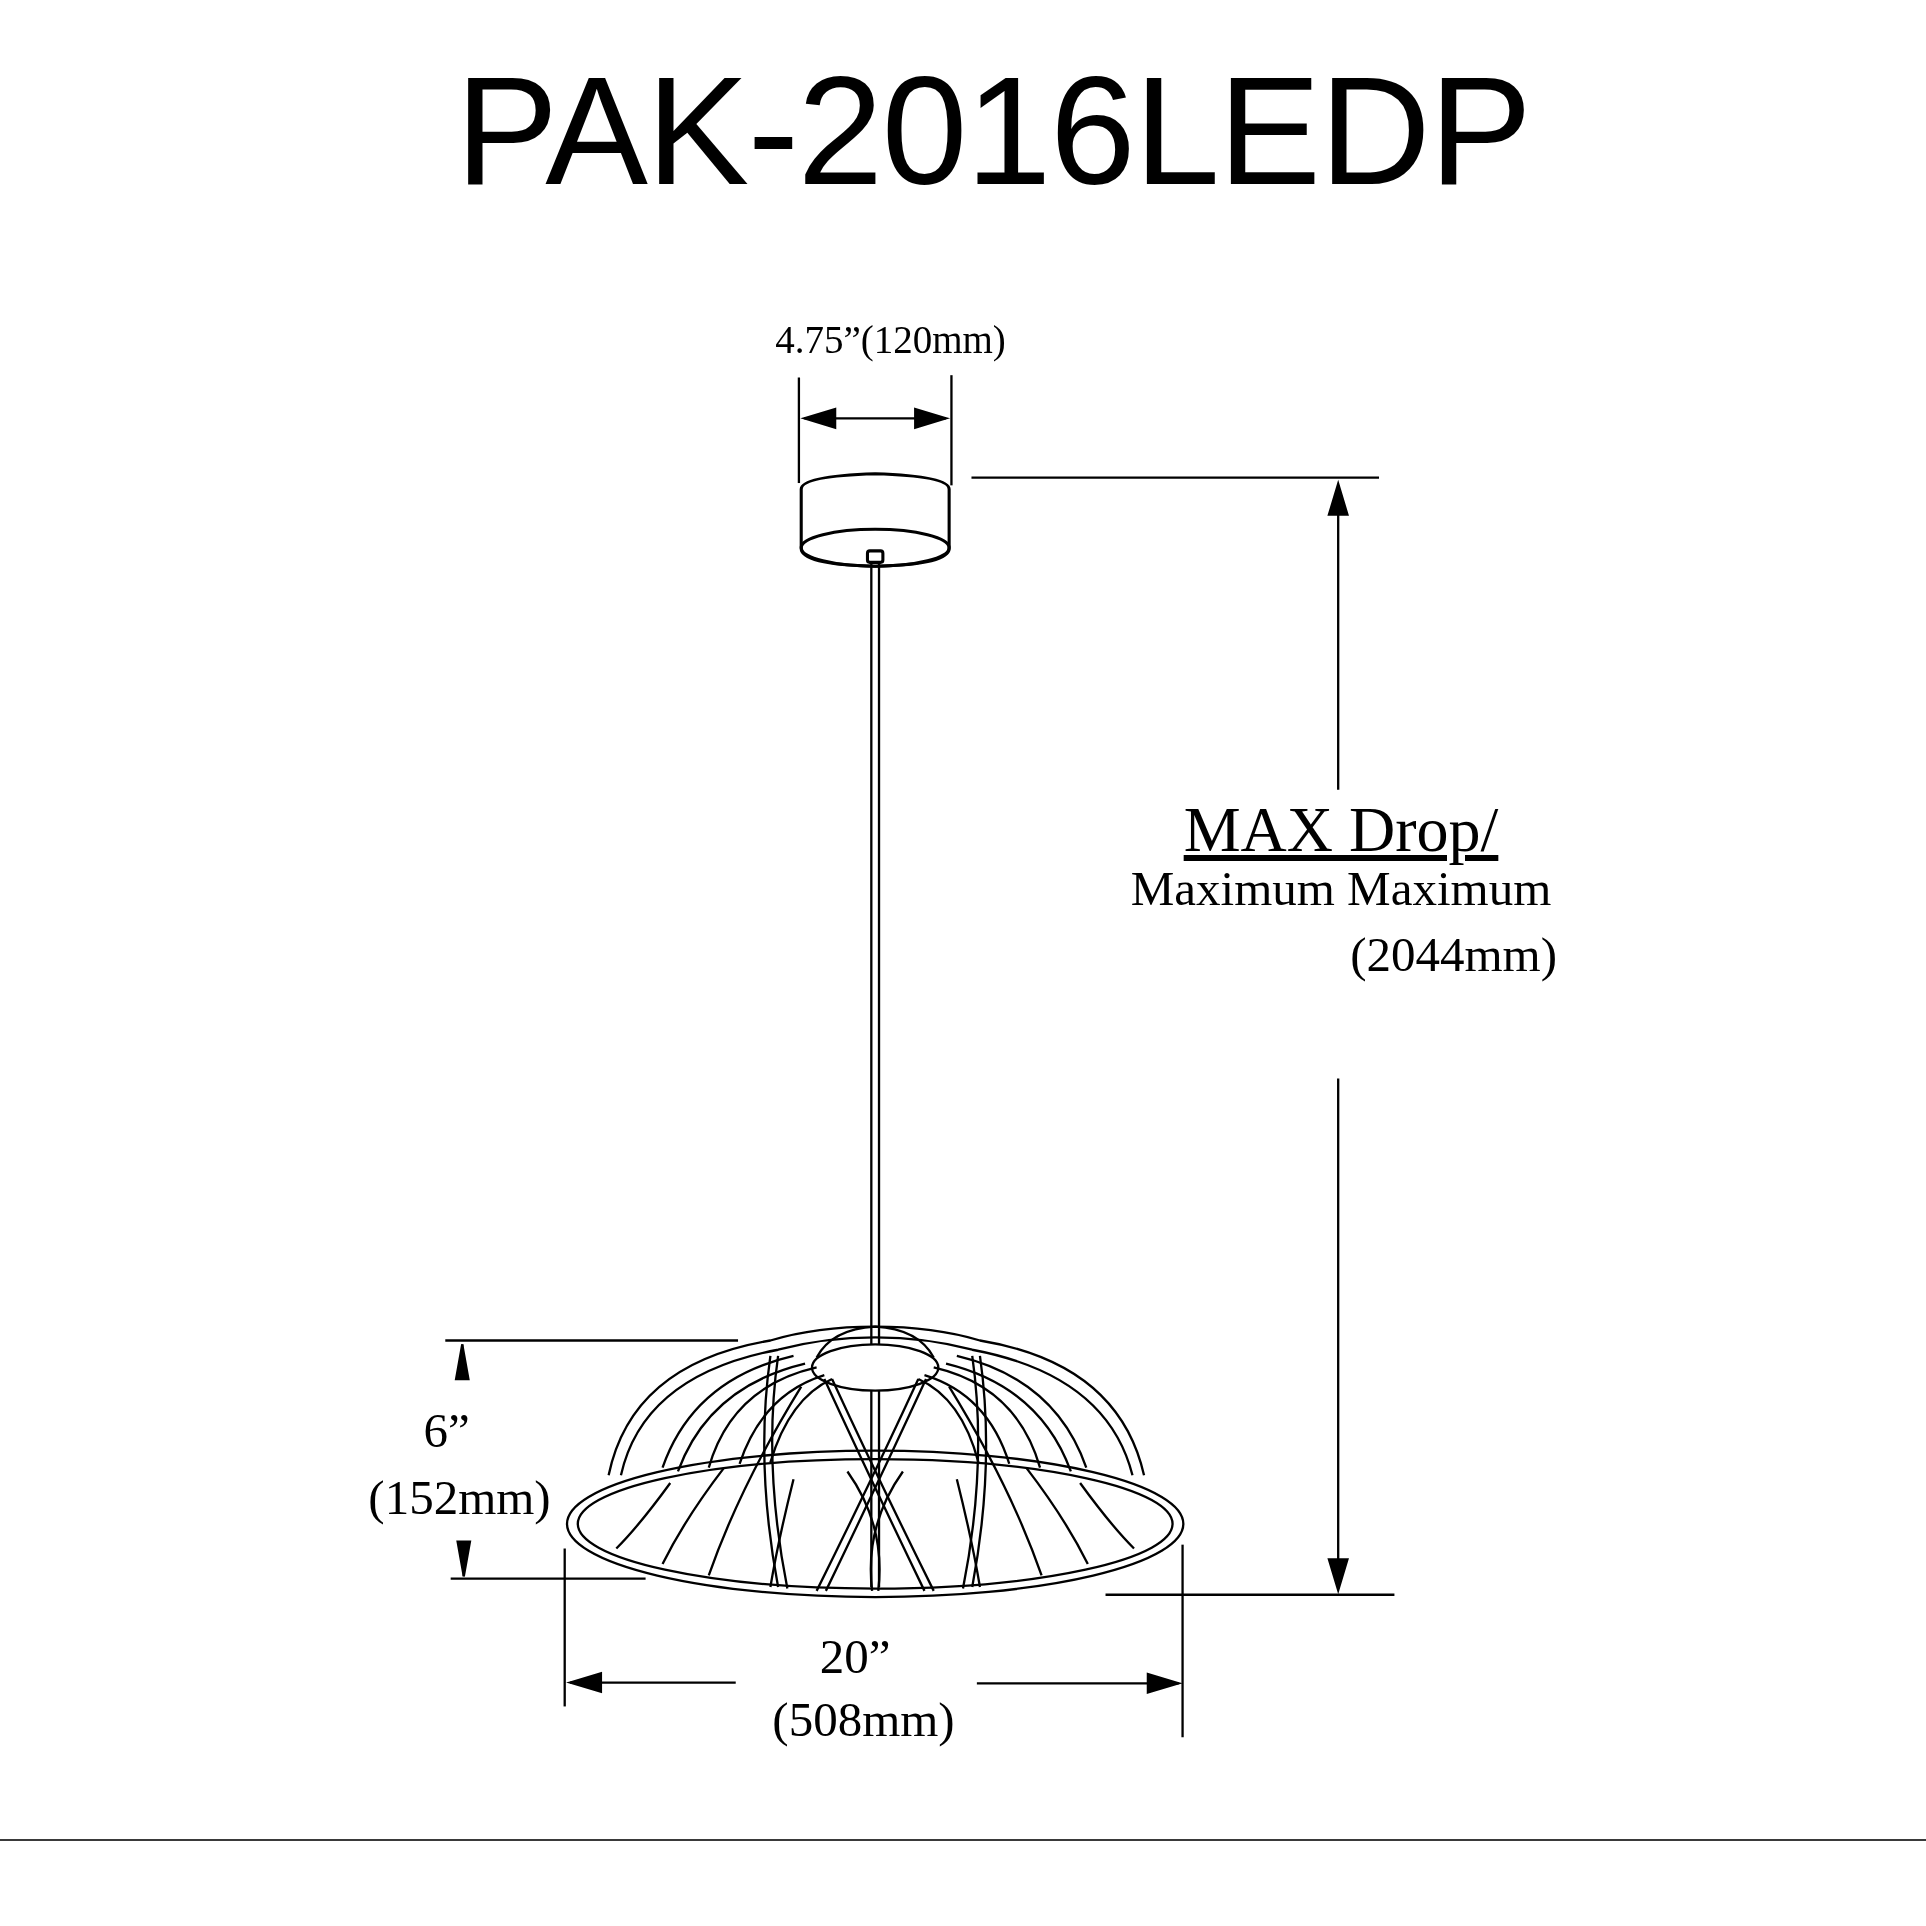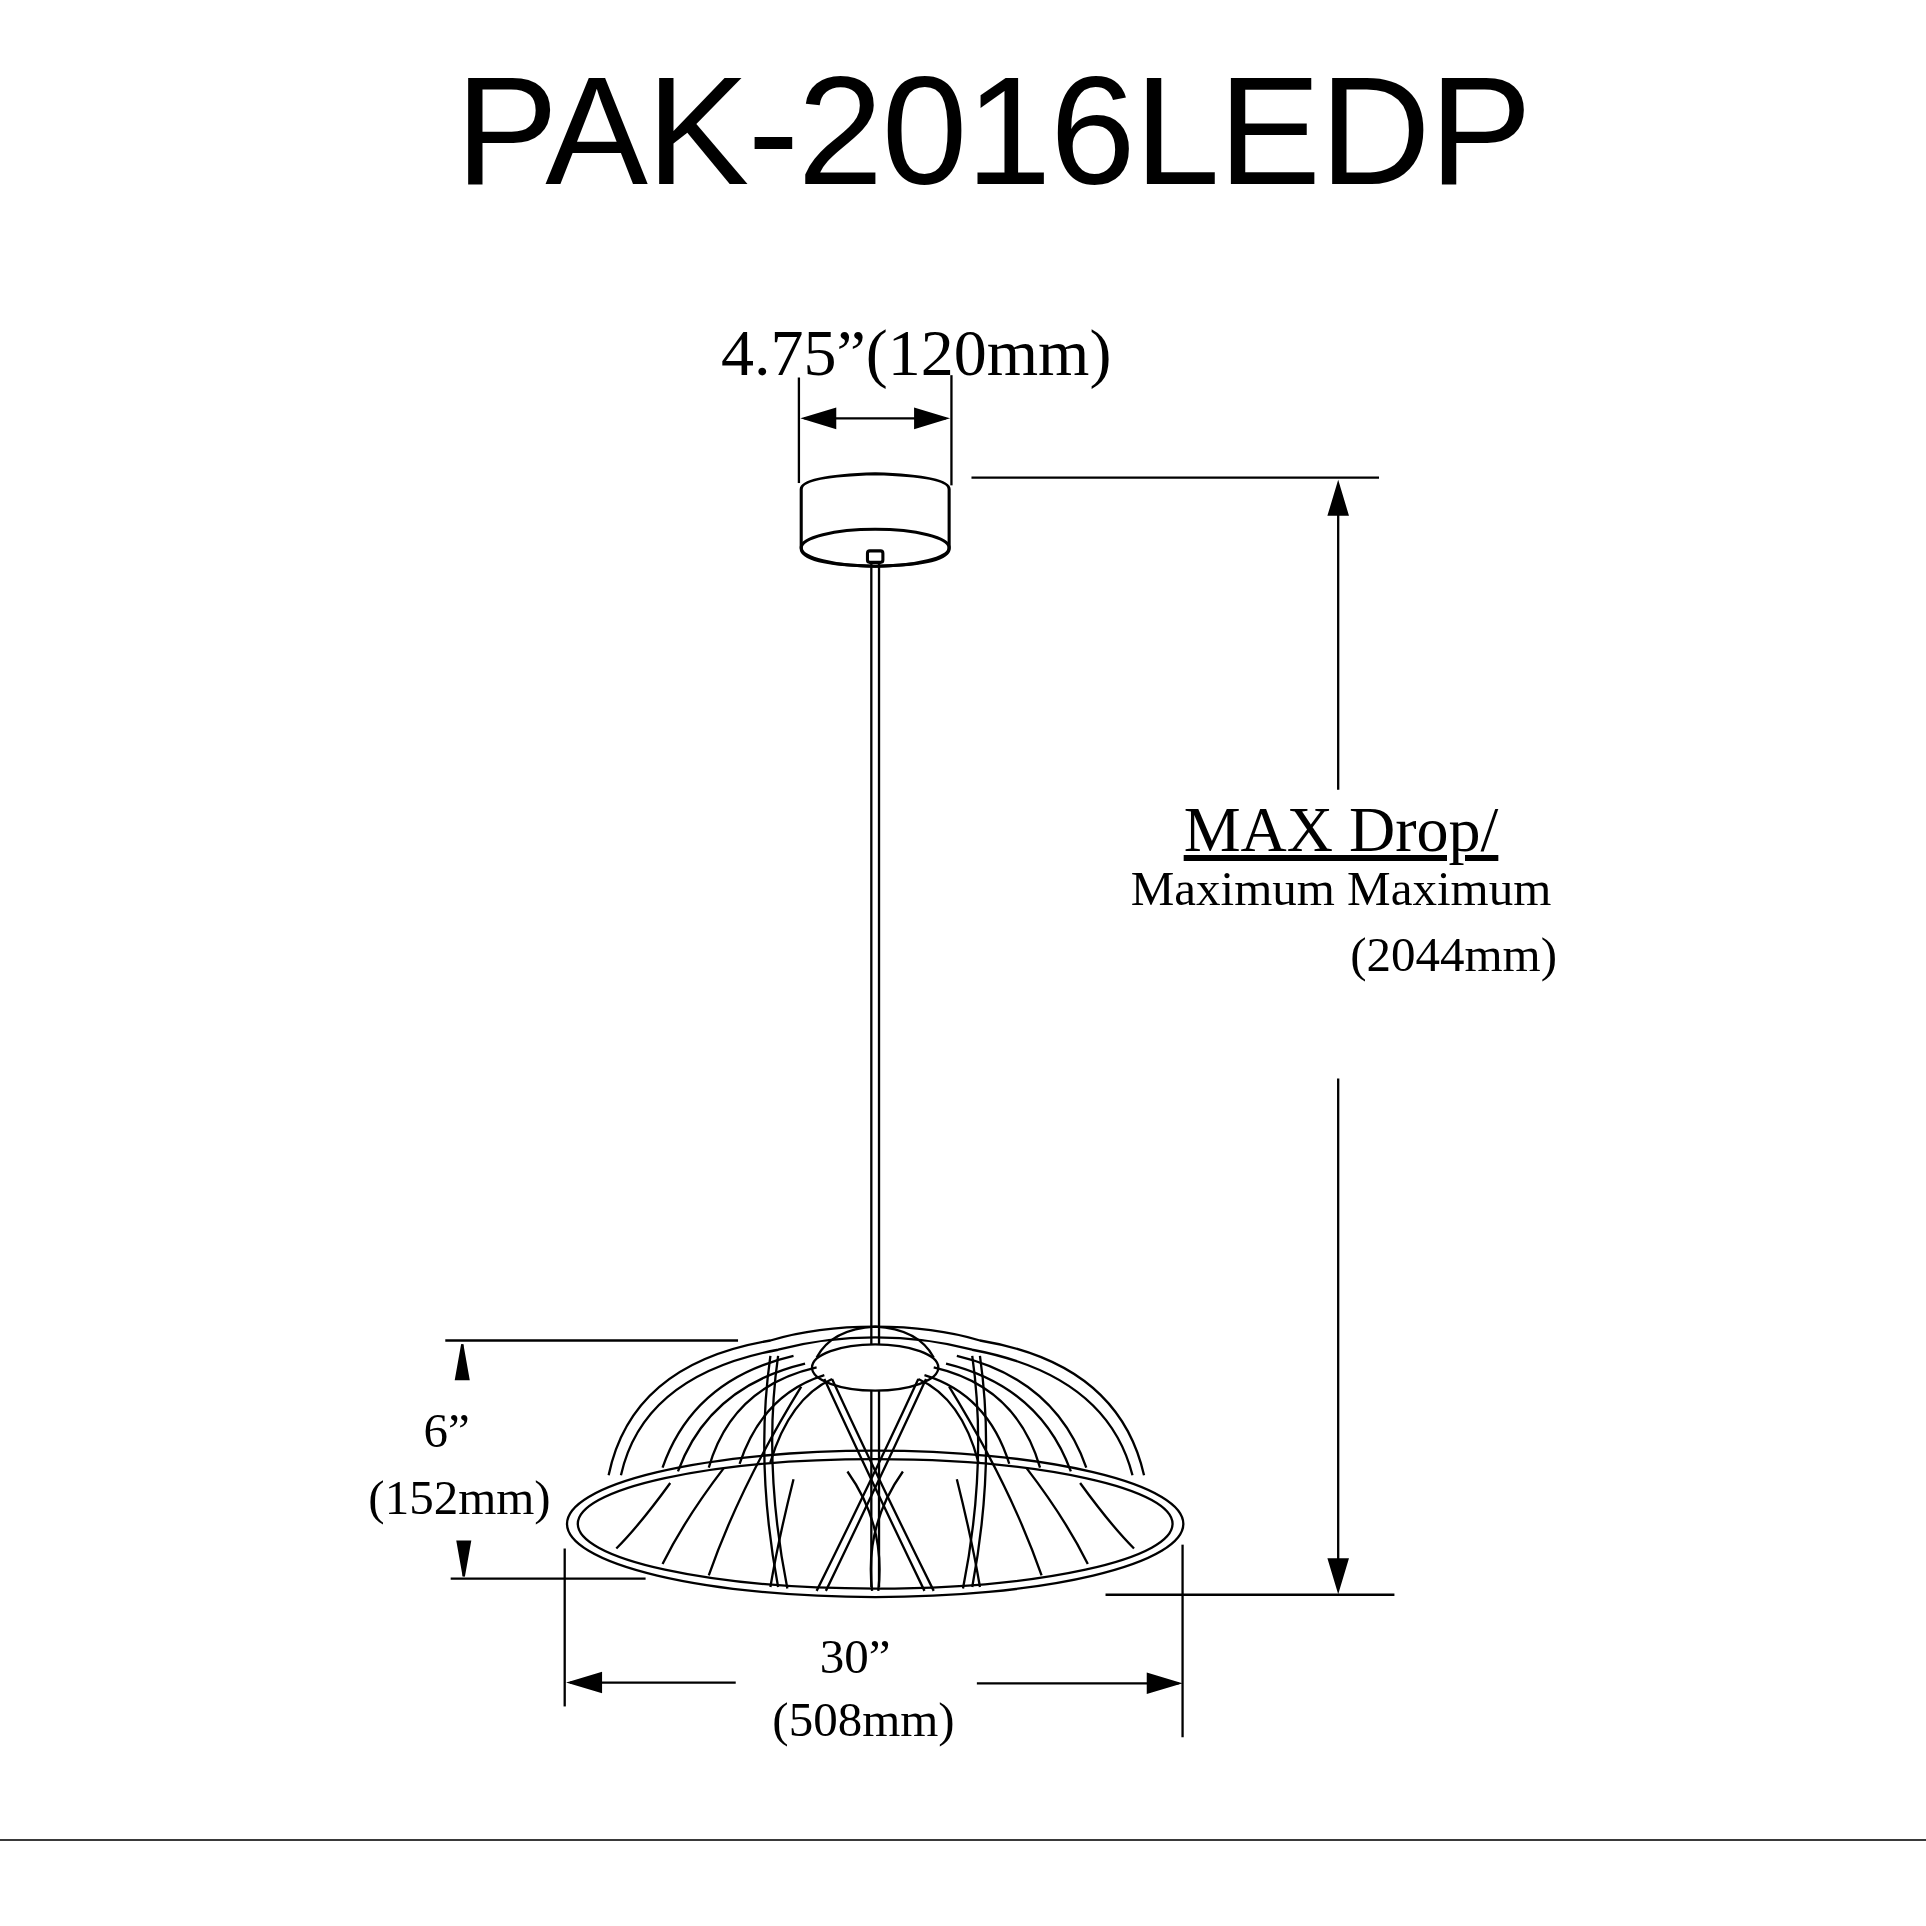--- a/index.html
+++ b/index.html
@@ -110,28 +110,28 @@
     <path d="M870,1925 Q830,1980 800,2010"></path>
     <path d="M1402,1925 Q1442,1980 1472,2010"></path>
     <path d="M1030,1920 Q1010,2000 1000,2060"></path>
     <path d="M1242,1920 Q1262,2000 1272,2060"></path>
 
     <ellipse cx="1136" cy="1978" rx="400" ry="95"></ellipse>
     <ellipse cx="1136" cy="1978" rx="386" ry="84"></ellipse>
   </g>
 </svg>
 
-<div class="lbl" style="left:721px; top:320px; width:339px; font-size:66px;">4.75”(120mm)</div>
+<div class="lbl" style="left:721px; top:320px; width:339px; font-size:39px;">4.75”(120mm)</div>
 
 <div style="position:absolute; left:1125px; top:798px; width:432px;">
   <div class="lbl" style="position:relative; width:432px; font-size:64px; height:66px;text-decoration:underline;">MAX Drop/</div>
   <div class="lbl" style="position:relative; width:432px; font-size:49px; height:66px;">Maximum Maximum</div>
   <div class="lbl" style="position:relative; width:432px; font-size:49px; height:66px;text-align:right;">(2044mm)</div>
 </div>
 
 <div class="lbl" style="left:331px; top:1406px; width:231px; font-size:49px;">6”</div>
 <div class="lbl" style="left:336px; top:1473px; width:247px; font-size:49px;">(152mm)</div>
 
-<div class="lbl" style="left:778px; top:1632px; width:154px; font-size:49px;">30”</div>
+<div class="lbl" style="left:778px; top:1632px; width:154px; font-size:49px;">20”</div>
 <div class="lbl" style="left:740px; top:1695px; width:247px; font-size:49px;">(508mm)</div>
 
 <div class="footer-rule"></div>
 
 
 </body></html>

